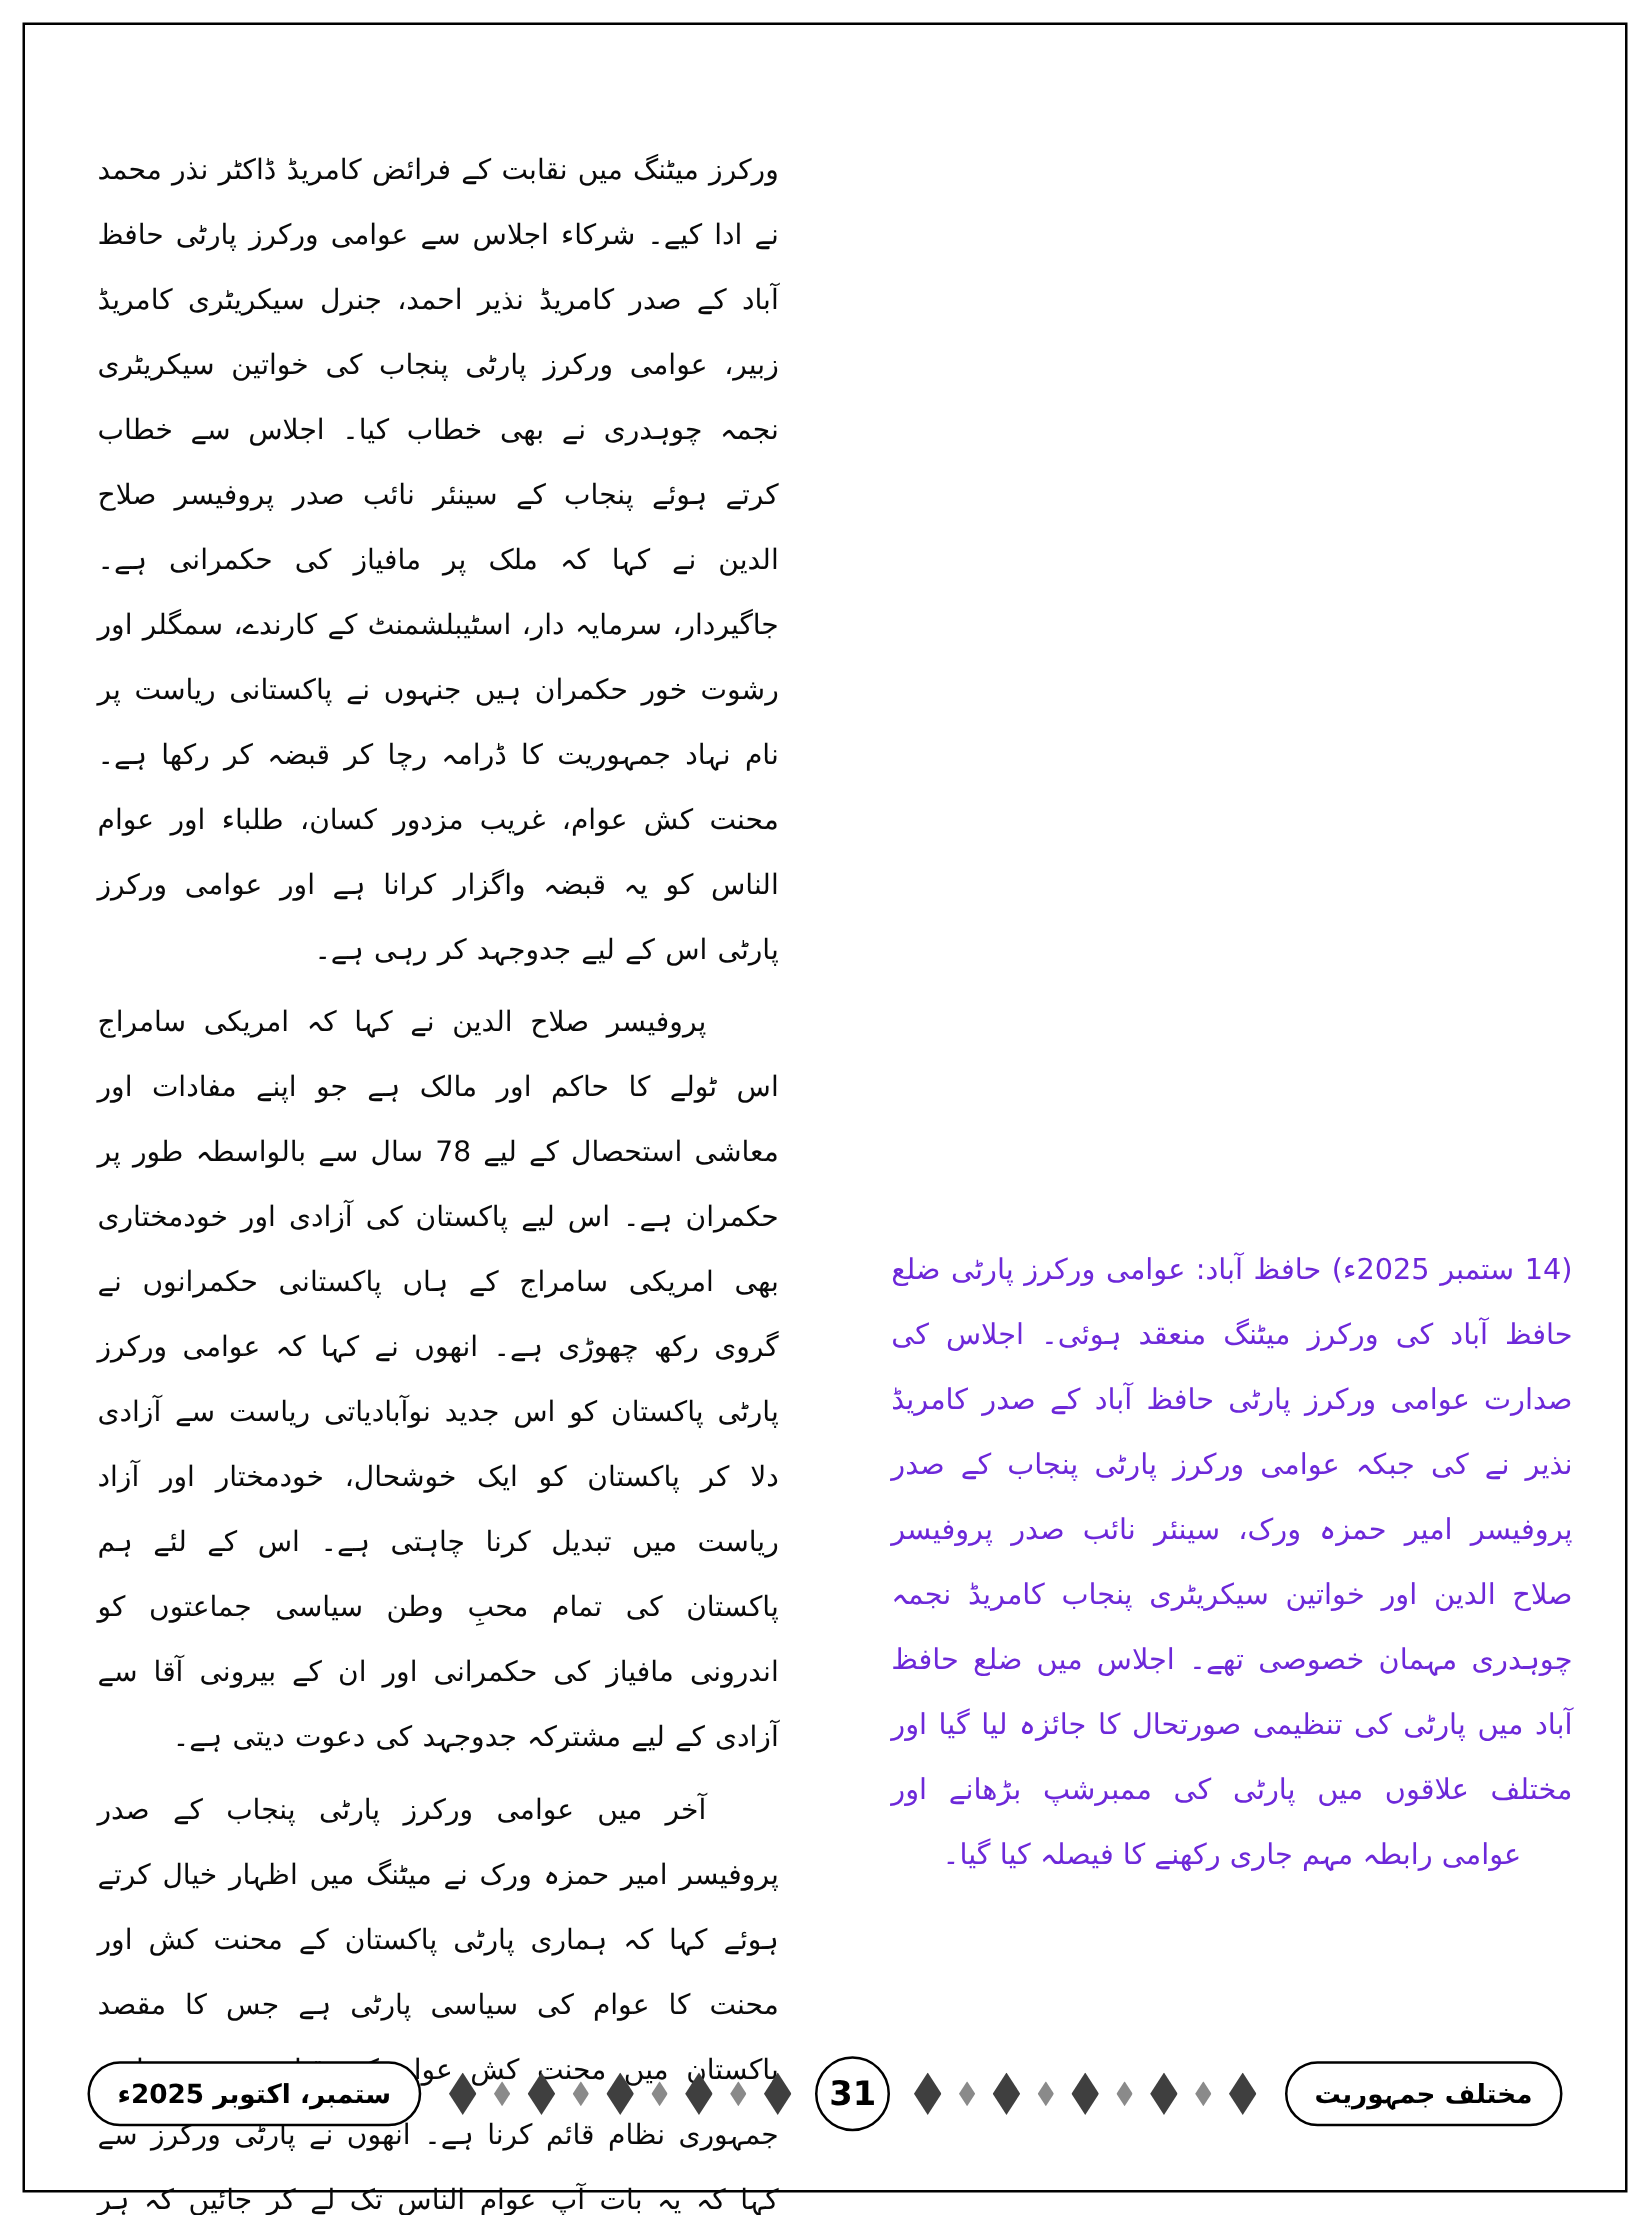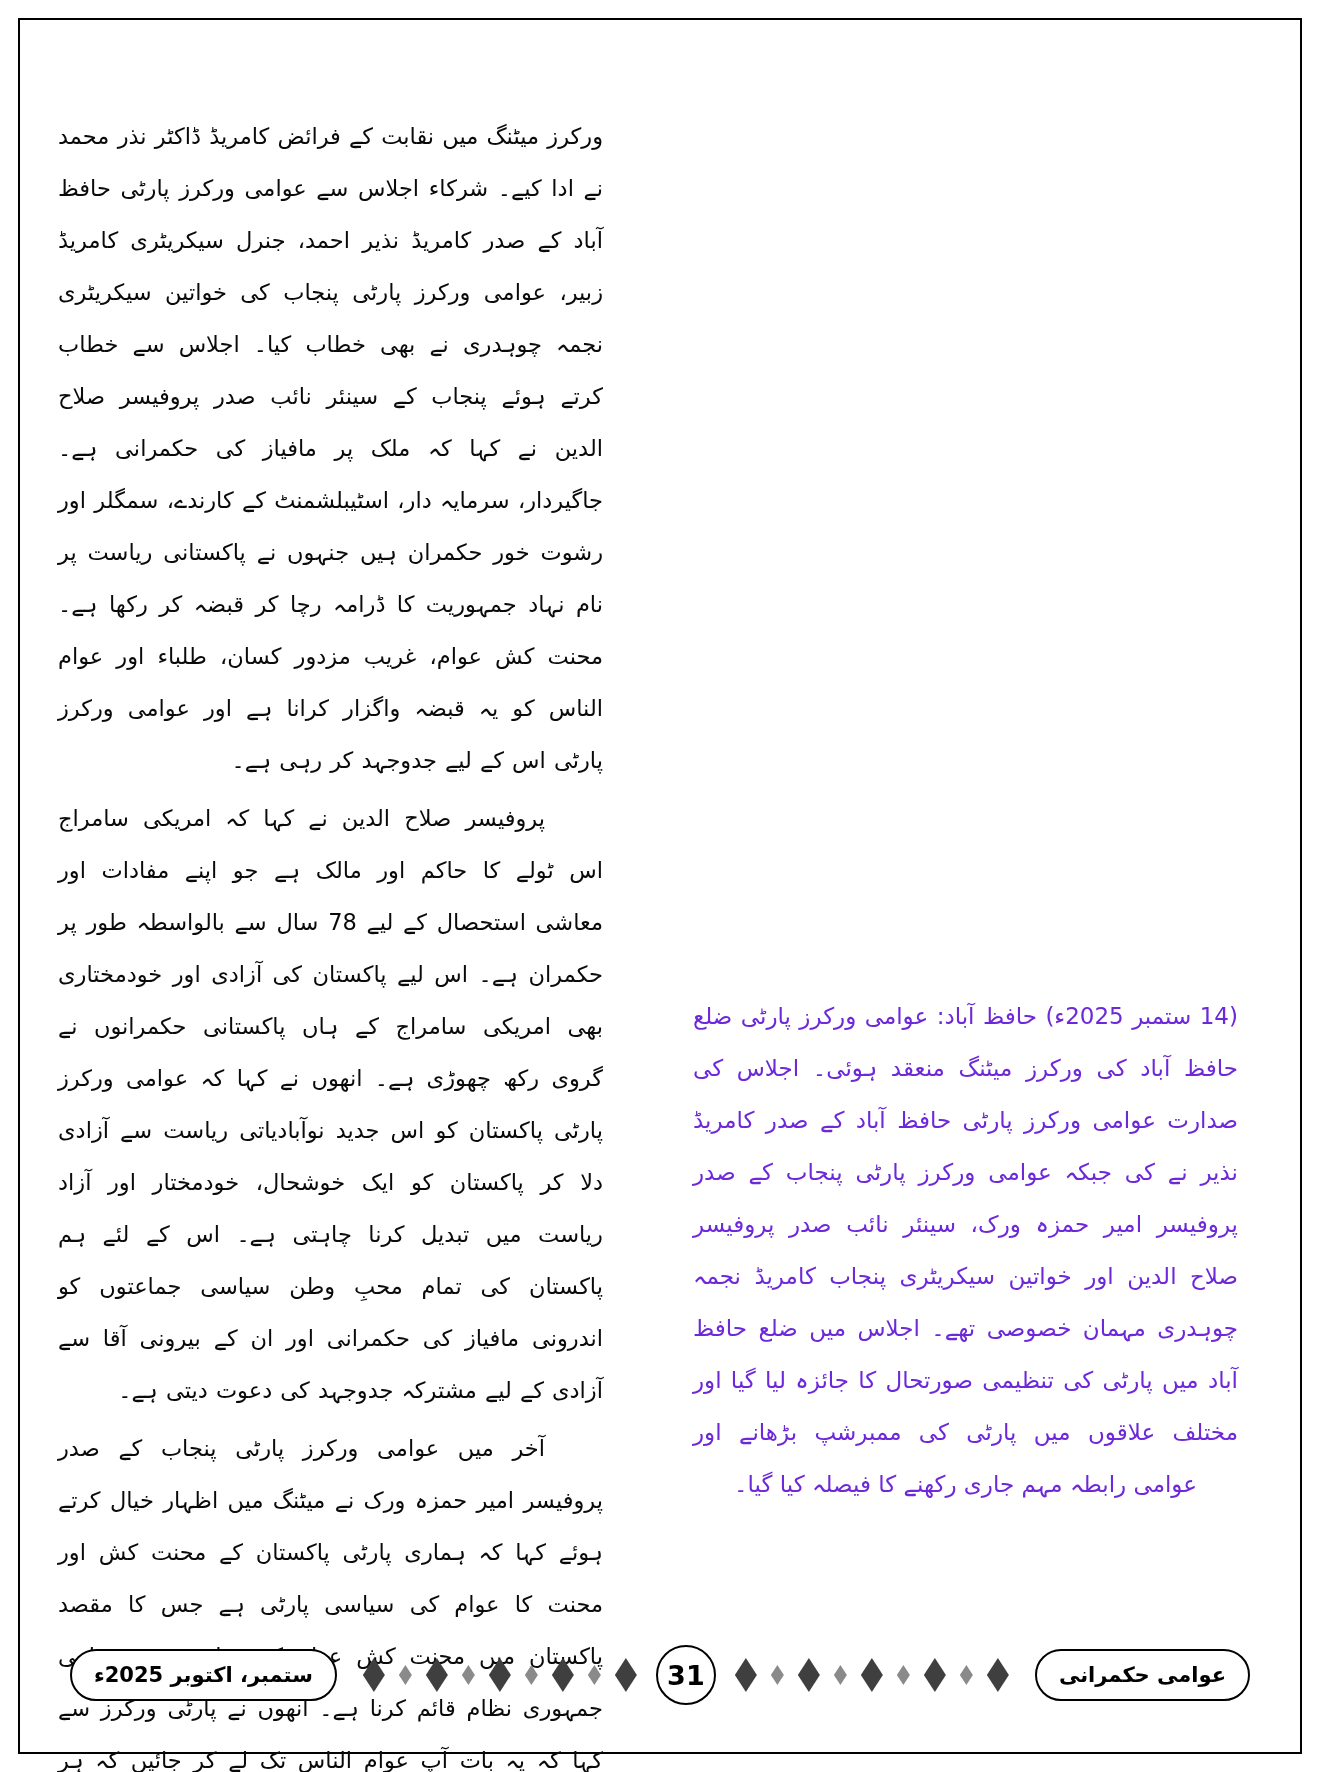--- a/index.html
+++ b/index.html
@@ -26,21 +26,21 @@
     width: 1284px;
     height: 1736px;
     border: 2px solid #000000;
     box-sizing: border-box;
     pointer-events: none;
   }
 
   
   .content {
     position: absolute;
-    left: 58px;
+    left: 78px;
     top: 110px;
     width: 1180px;
     height: 1300px;
   }
   .col {
     position: absolute;
     top: 0;
     width: 545px;
   }
   .col-left  { left: 0px; }
@@ -193,21 +193,21 @@
       <div class="article-block">
         <p class="article-body">(14 ستمبر 2025ء) حافظ آباد: عوامی ورکرز پارٹی ضلع حافظ آباد کی ورکرز میٹنگ منعقد ہوئی۔ اجلاس کی صدارت عوامی ورکرز پارٹی حافظ آباد کے صدر کامریڈ نذیر نے کی جبکہ عوامی ورکرز پارٹی پنجاب کے صدر پروفیسر امیر حمزہ ورک، سینئر نائب صدر پروفیسر صلاح الدین اور خواتین سیکریٹری پنجاب کامریڈ نجمہ چوہدری مہمان خصوصی تھے۔ اجلاس میں ضلع حافظ آباد میں پارٹی کی تنظیمی صورتحال کا جائزہ لیا گیا اور مختلف علاقوں میں پارٹی کی ممبرشپ بڑھانے اور عوامی رابطہ مہم جاری رکھنے کا فیصلہ کیا گیا۔</p>
       </div>
     </div>
 
   </div>
 
   <div class="footer">
 
     <div class="footer-pill footer-mag">
-      <span>عوامی حکمرانی</span>
+      <span>مختلف جمہوریت</span>
     </div>
 
     <div class="diamond-row">
       <div class="diamond-group">
         <span class="dia"></span>
         <span class="dia sm"></span>
         <span class="dia"></span>
         <span class="dia sm"></span>
         <span class="dia"></span>
         <span class="dia sm"></span>

